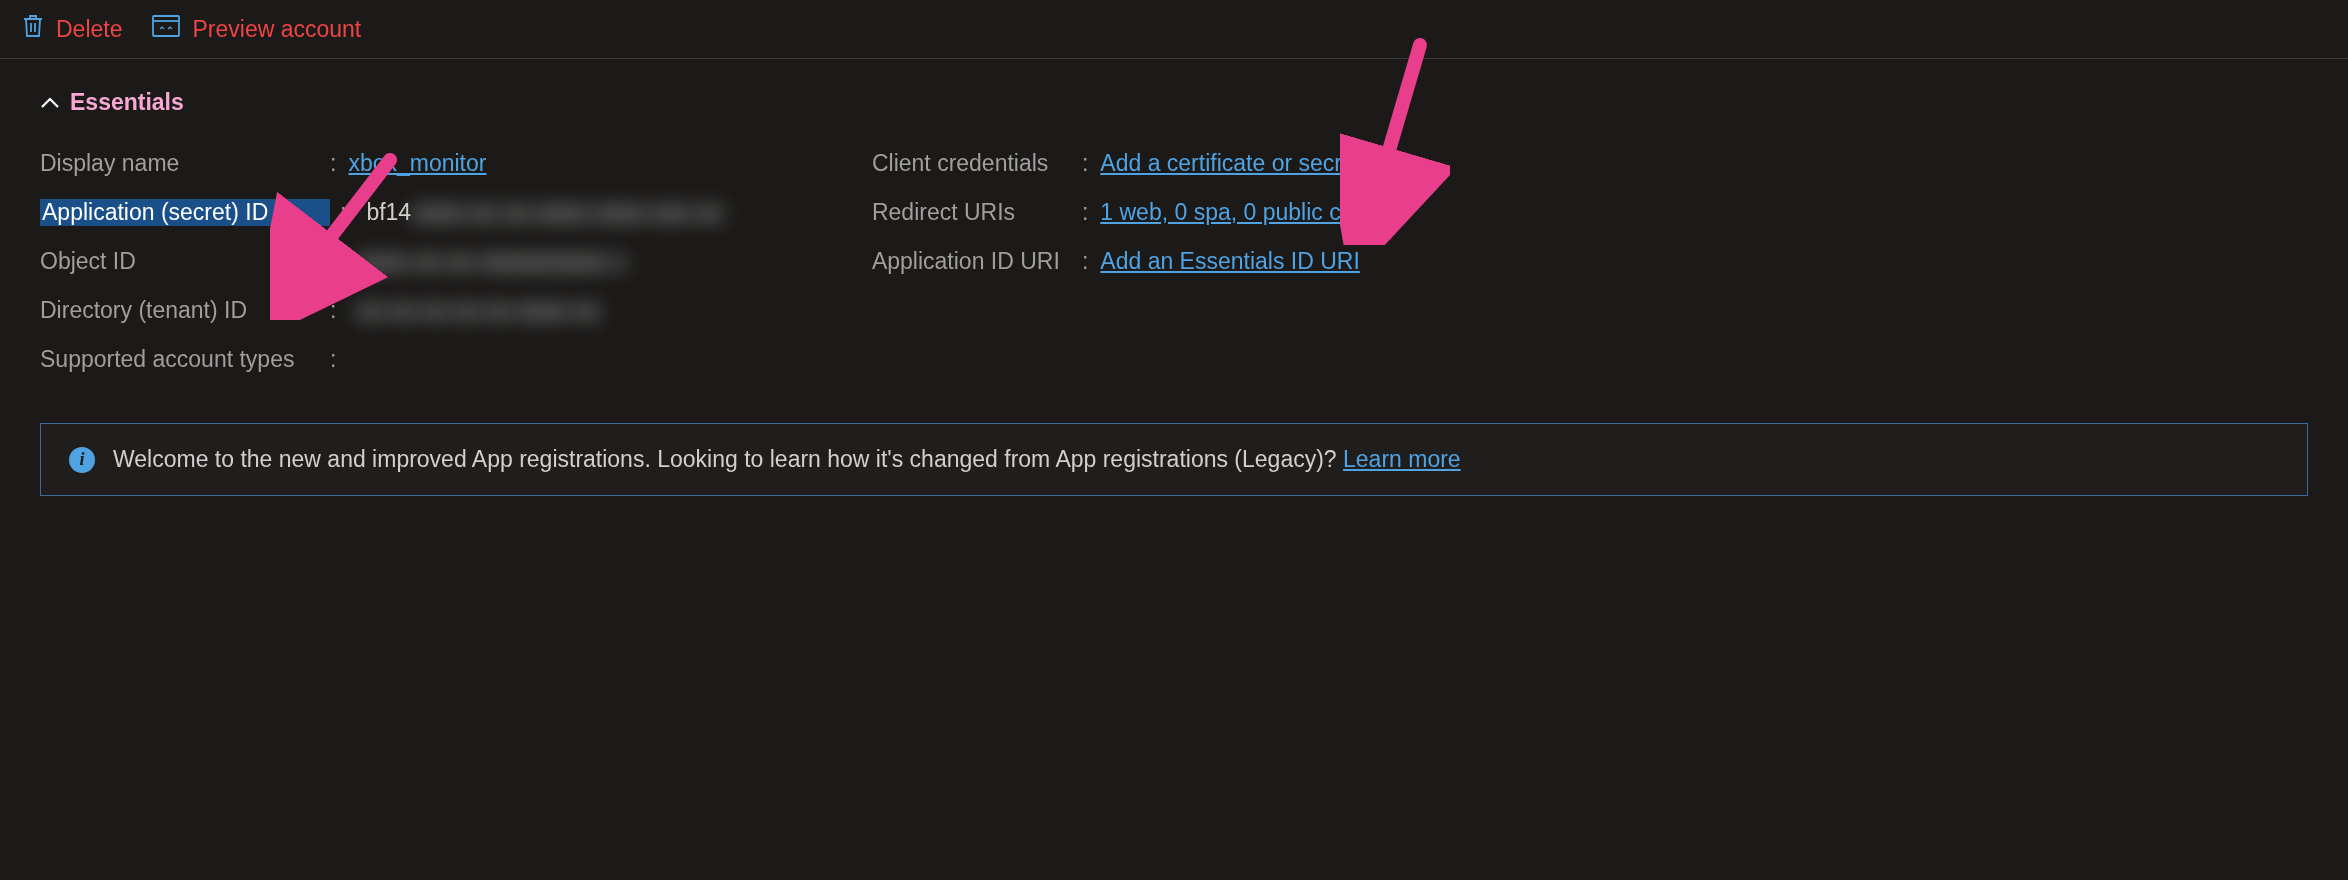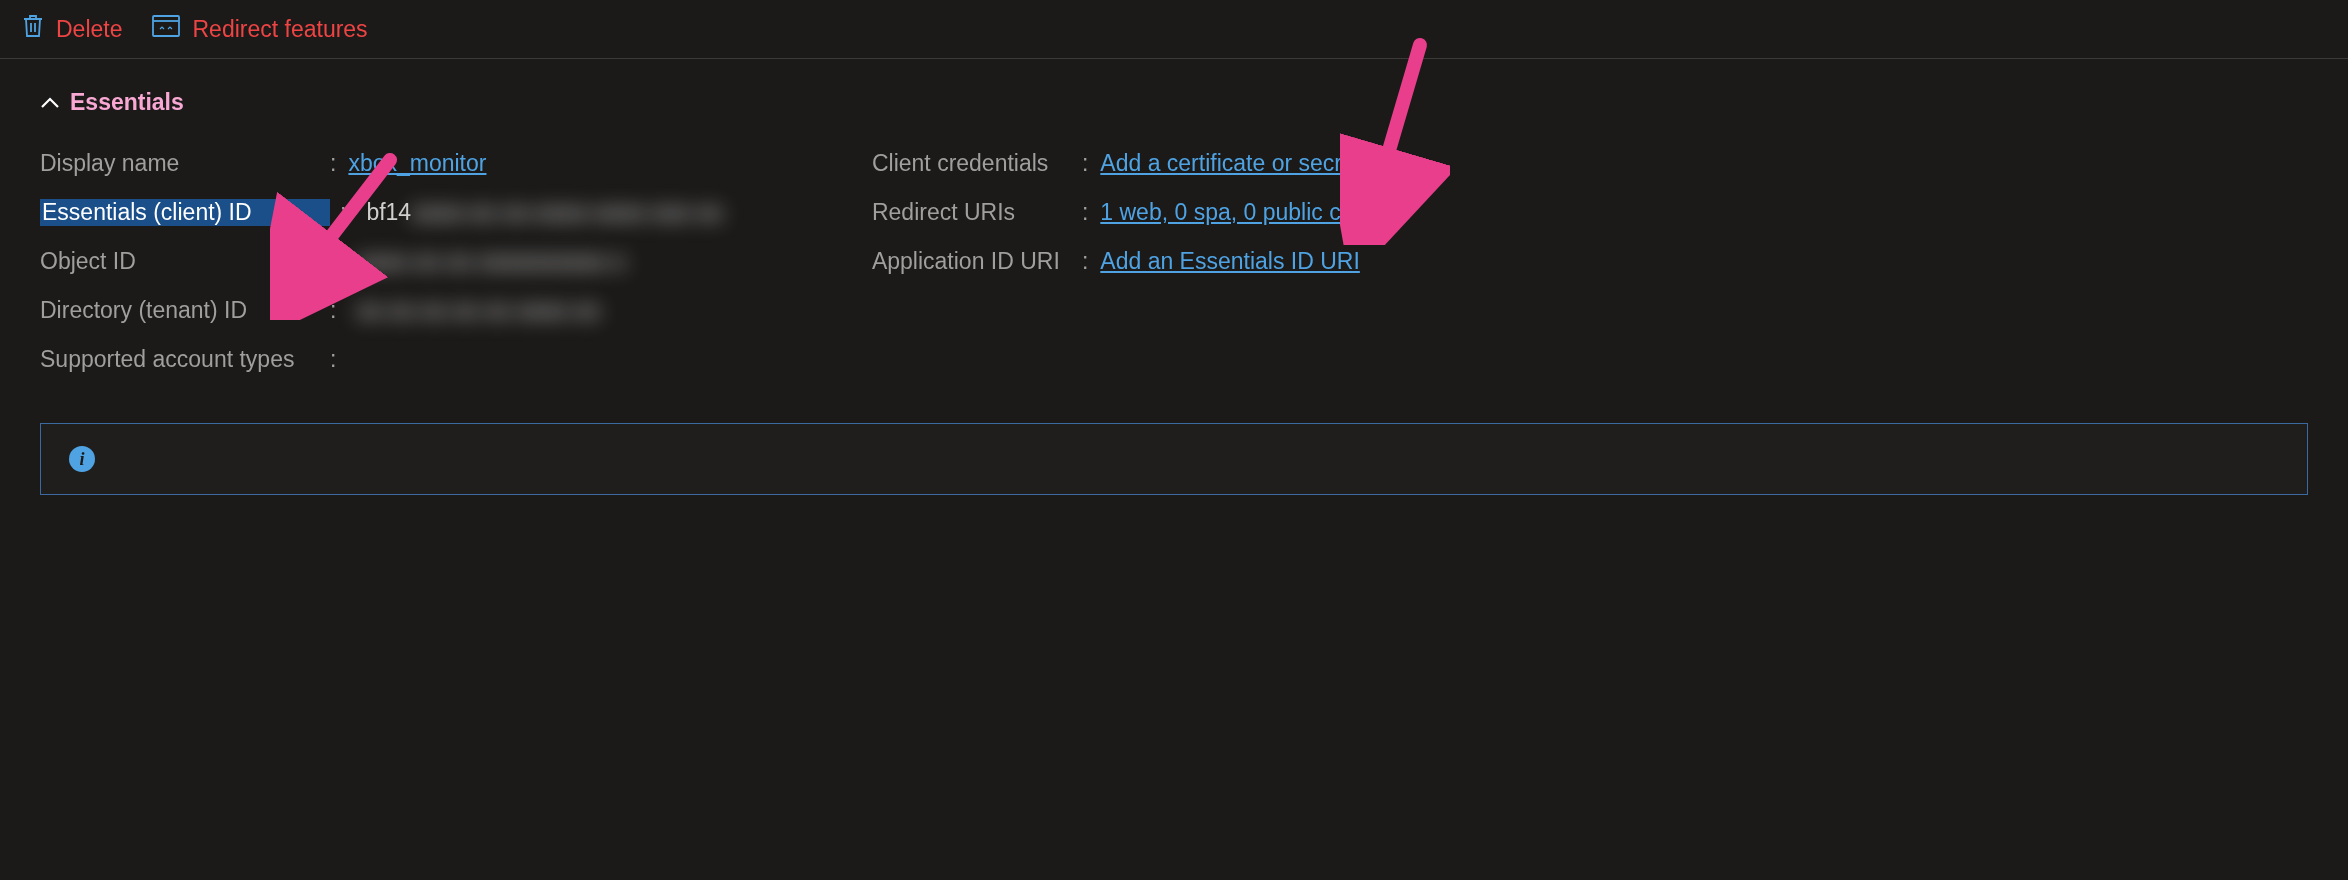--- a/index.html
+++ b/index.html
@@ -111,21 +111,21 @@
     <span>Delete</span>
   </div>
   <div class="btn">
     <span>
       <svg width="28" height="22" viewBox="0 0 28 22" fill="none" stroke-width="1.8">
         <rect x="1" y="1" width="26" height="20" rx="1"></rect>
         <path d="M1 6h26"></path>
         <path d="M8 14l2-2 2 2M16 14l2-2 2 2" stroke-width="1.2"></path>
       </svg>
     </span>
-    <span>Redirect features</span>
+    <span>Preview account</span>
   </div>
 </div>
 
 <div class="content">
   <div class="section-header">
     <span>
       <svg width="20" height="14" viewBox="0 0 20 14" fill="none" stroke="#ffffff" stroke-width="2.2">
         <path d="M2 11l8-8 8 8"></path>
       </svg>
     </span>
@@ -133,21 +133,21 @@
   </div>
 
   <div class="columns">
     <div class="col">
       <div class="row">
         <span class="label">Display name</span>
         <span class="colon">:</span>
         <span class="value-link">xbox_monitor</span>
       </div>
       <div class="row">
-        <span class="label highlight">Essentials (client) ID</span>
+        <span class="label highlight">Application (secret) ID</span>
         <span class="colon" style="margin-left:10px">:</span>
         <span class="value-plain">
           <span>bf14</span><span class="blur">aaaa-aa aa-aaaa-aaaa aaa aa</span>
         </span>
       </div>
       <div class="row">
         <span class="label">Object ID</span>
         <span class="colon">:</span>
         <span class="value-plain blur">aaaa aa aa aaaaaaaaaa a</span>
       </div>
@@ -177,20 +177,23 @@
         <span class="label">Application ID URI</span>
         <span class="colon">:</span>
         <span class="value-link">Add an Essentials ID URI</span>
       </div>
     </div>
   </div>
 </div>
 
 <div class="info-banner">
   <span class="info-icon">i</span>
+  <span>
+    <span>Welcome to the new and improved App registrations. Looking to learn how it's changed from App registrations (Legacy)? </span><span class="value-link">Learn more</span>
+  </span>
 </div>
 
 <div class="arrow arrow1">
   <svg width="150" height="170" viewBox="0 0 150 170">
     <defs>
         <marker id="ah1" markerWidth="10" markerHeight="10" refX="5" refY="5" orient="auto">
       <path d="M0,0 L10,5 L0,10 Z" fill="#e83e8c"></path>
         </marker>
       </defs>
     <path d="M120 10 L20 140" stroke="#e83e8c" stroke-width="14" marker-end="url(#ah1)" stroke-linecap="round"></path>

